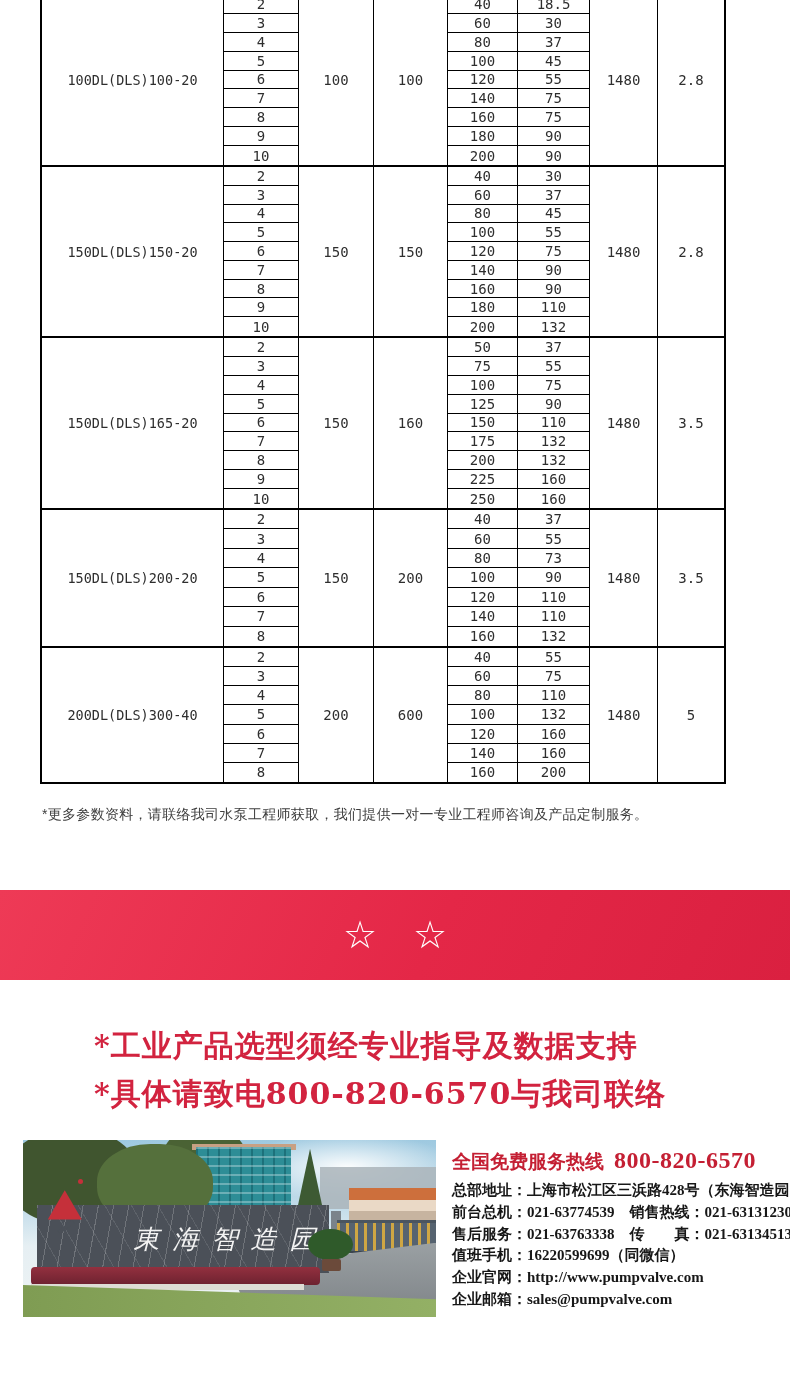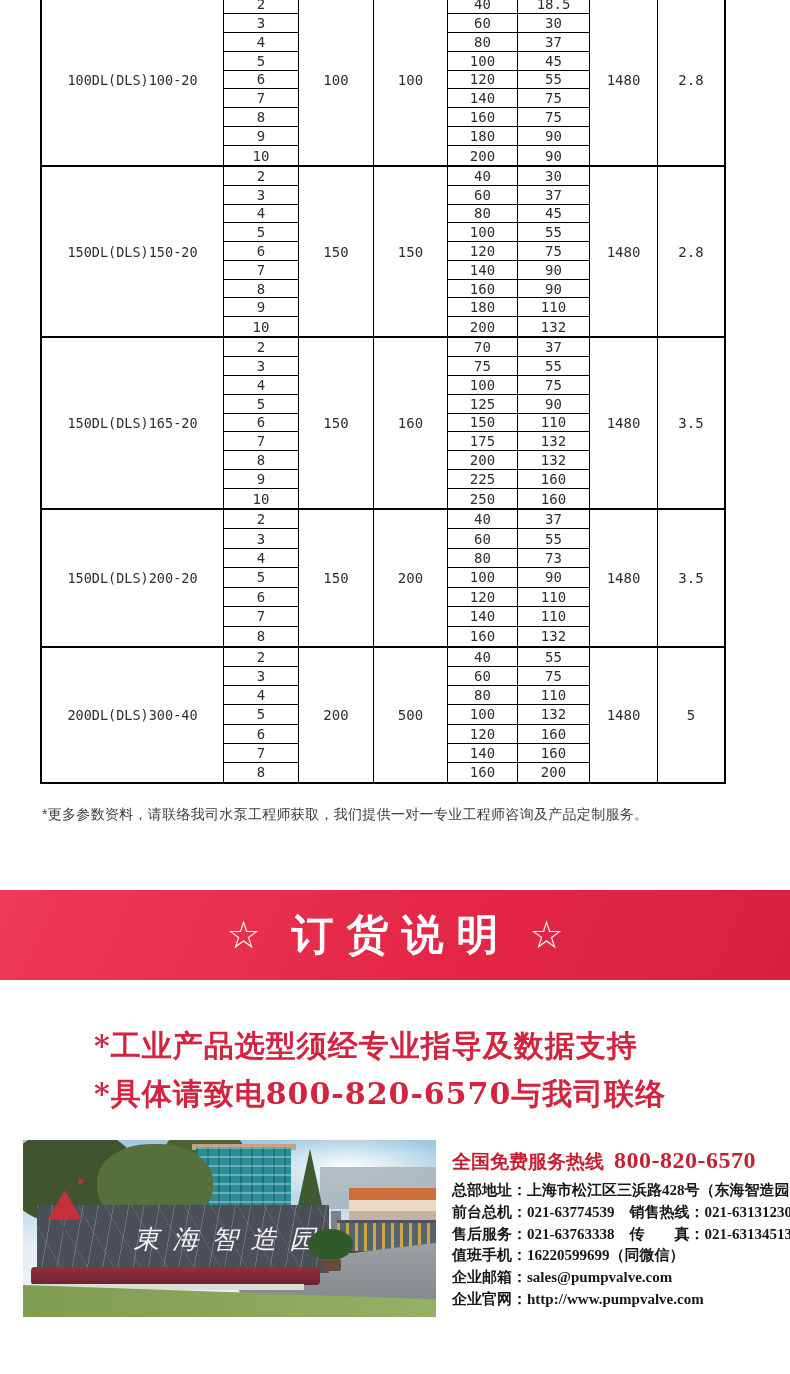--- a/index.html
+++ b/index.html
@@ -173,21 +173,21 @@
         <div class="cell rowcell flow last" style="grid-area: 9 / 5;">200</div>
         <div class="cell rowcell head last" style="grid-area: 9 / 6;">132</div>
       </div>
       <div class="grp" style="height: 172px; grid-template-rows: repeat(9, 1fr);">
         <div class="cell span model" style="grid-area: 1 / 1 / 10;">150DL(DLS)165-20</div>
         <div class="cell span inlet" style="grid-area: 1 / 3 / 10;">150</div>
         <div class="cell span outlet" style="grid-area: 1 / 4 / 10;">160</div>
         <div class="cell span speed" style="grid-area: 1 / 7 / 10;">1480</div>
         <div class="cell span power" style="grid-area: 1 / 8 / 10;">3.5</div>
         <div class="cell rowcell stage" style="grid-area: 1 / 2;">2</div>
-        <div class="cell rowcell flow" style="grid-area: 1 / 5;">70</div>
+        <div class="cell rowcell flow" style="grid-area: 1 / 5;">50</div>
         <div class="cell rowcell head" style="grid-area: 1 / 6;">37</div>
         <div class="cell rowcell stage" style="grid-area: 2 / 2;">3</div>
         <div class="cell rowcell flow" style="grid-area: 2 / 5;">75</div>
         <div class="cell rowcell head" style="grid-area: 2 / 6;">55</div>
         <div class="cell rowcell stage" style="grid-area: 3 / 2;">4</div>
         <div class="cell rowcell flow" style="grid-area: 3 / 5;">100</div>
         <div class="cell rowcell head" style="grid-area: 3 / 6;">75</div>
         <div class="cell rowcell stage" style="grid-area: 4 / 2;">5</div>
         <div class="cell rowcell flow" style="grid-area: 4 / 5;">125</div>
         <div class="cell rowcell head" style="grid-area: 4 / 6;">90</div>
@@ -231,21 +231,21 @@
         <div class="cell rowcell stage" style="grid-area: 6 / 2;">7</div>
         <div class="cell rowcell flow" style="grid-area: 6 / 5;">140</div>
         <div class="cell rowcell head" style="grid-area: 6 / 6;">110</div>
         <div class="cell rowcell stage last" style="grid-area: 7 / 2;">8</div>
         <div class="cell rowcell flow last" style="grid-area: 7 / 5;">160</div>
         <div class="cell rowcell head last" style="grid-area: 7 / 6;">132</div>
       </div>
       <div class="grp" style="height: 134px; grid-template-rows: repeat(7, 1fr);">
         <div class="cell span model" style="grid-area: 1 / 1 / 8;">200DL(DLS)300-40</div>
         <div class="cell span inlet" style="grid-area: 1 / 3 / 8;">200</div>
-        <div class="cell span outlet" style="grid-area: 1 / 4 / 8;">500</div>
+        <div class="cell span outlet" style="grid-area: 1 / 4 / 8;">600</div>
         <div class="cell span speed" style="grid-area: 1 / 7 / 8;">1480</div>
         <div class="cell span power" style="grid-area: 1 / 8 / 8;">5</div>
         <div class="cell rowcell stage" style="grid-area: 1 / 2;">2</div>
         <div class="cell rowcell flow" style="grid-area: 1 / 5;">40</div>
         <div class="cell rowcell head" style="grid-area: 1 / 6;">55</div>
         <div class="cell rowcell stage" style="grid-area: 2 / 2;">3</div>
         <div class="cell rowcell flow" style="grid-area: 2 / 5;">60</div>
         <div class="cell rowcell head" style="grid-area: 2 / 6;">75</div>
         <div class="cell rowcell stage" style="grid-area: 3 / 2;">4</div>
         <div class="cell rowcell flow" style="grid-area: 3 / 5;">80</div>
@@ -262,21 +262,20 @@
         <div class="cell rowcell stage last" style="grid-area: 7 / 2;">8</div>
         <div class="cell rowcell flow last" style="grid-area: 7 / 5;">160</div>
         <div class="cell rowcell head last" style="grid-area: 7 / 6;">200</div>
       </div>
     </div>
 
   <div class="footnote">*更多参数资料，请联络我司水泵工程师获取，我们提供一对一专业工程师咨询及产品定制服务。</div>
 
   <div class="banner">
     <span class="star">☆</span>
-    <span class="title">订货说明</span>
     <span class="star">☆</span>
   </div>
 
   <div class="notice">
     <div class="nline">*工业产品选型须经专业指导及数据支持</div>
     <div class="nline">*具体请致电800-820-6570与我司联络</div>
   </div>
 
   <div class="photo">
     <div class="cloud"></div>
@@ -307,18 +306,18 @@
   <div class="company">
     <div class="c-hotline">
       <span class="hl-label">全国免费服务热线</span>
       <span class="hl-number">800-820-6570</span>
     </div>
     <div class="c-contacts">
         <div class="contact-line">总部地址：上海市松江区三浜路428号（东海智造园）</div>
         <div class="contact-line">前台总机：021-63774539　销售热线：021-63131230</div>
         <div class="contact-line">售后服务：021-63763338　传　　真：021-63134513</div>
         <div class="contact-line">值班手机：16220599699（同微信）</div>
+        <div class="contact-line">企业官网：http://www.pumpvalve.com</div>
         <div class="contact-line">企业邮箱：sales@pumpvalve.com</div>
-        <div class="contact-line">企业官网：http://www.pumpvalve.com</div>
       </div>
   </div>
 
 </div>
 
 </body></html>

